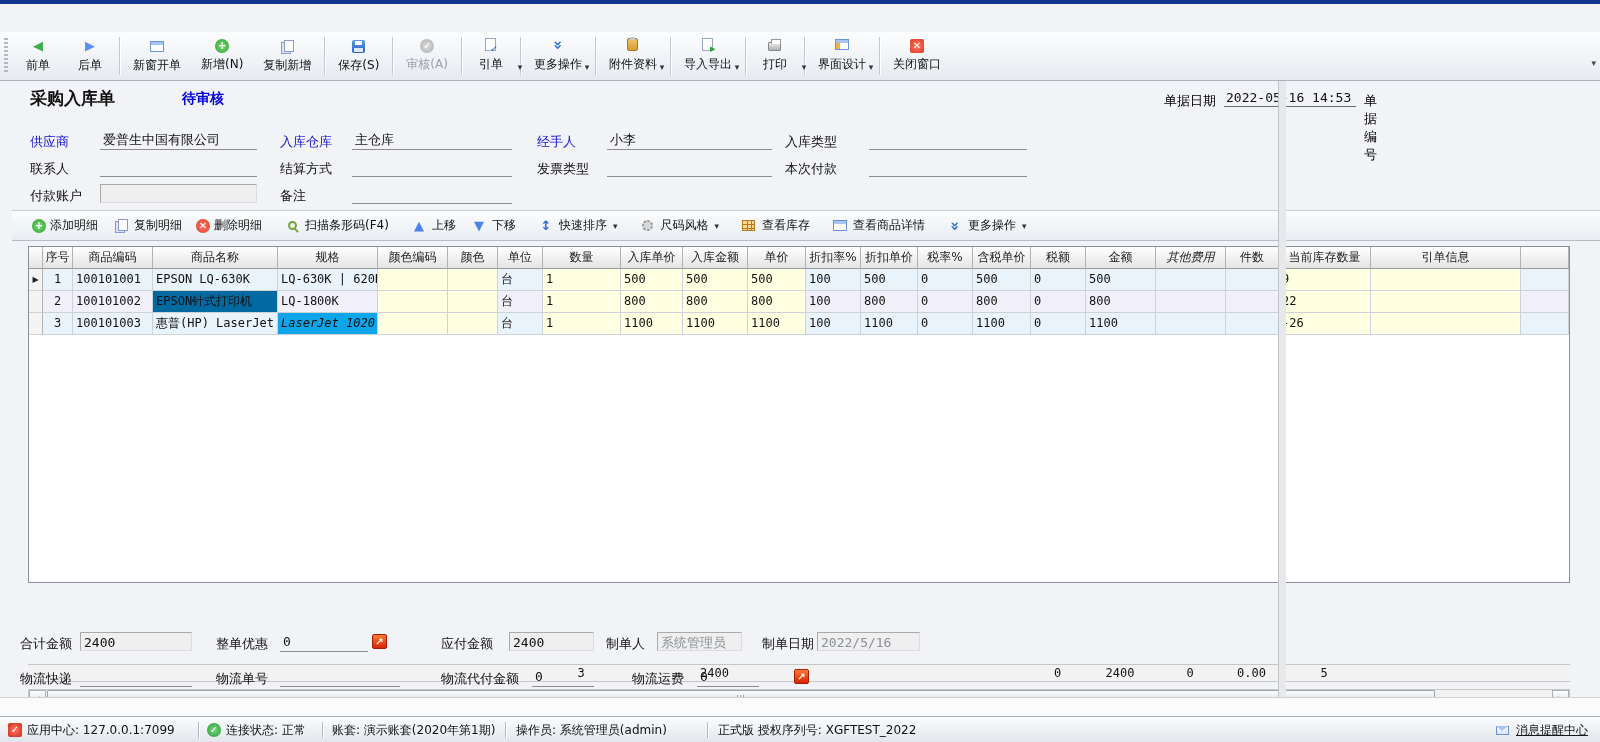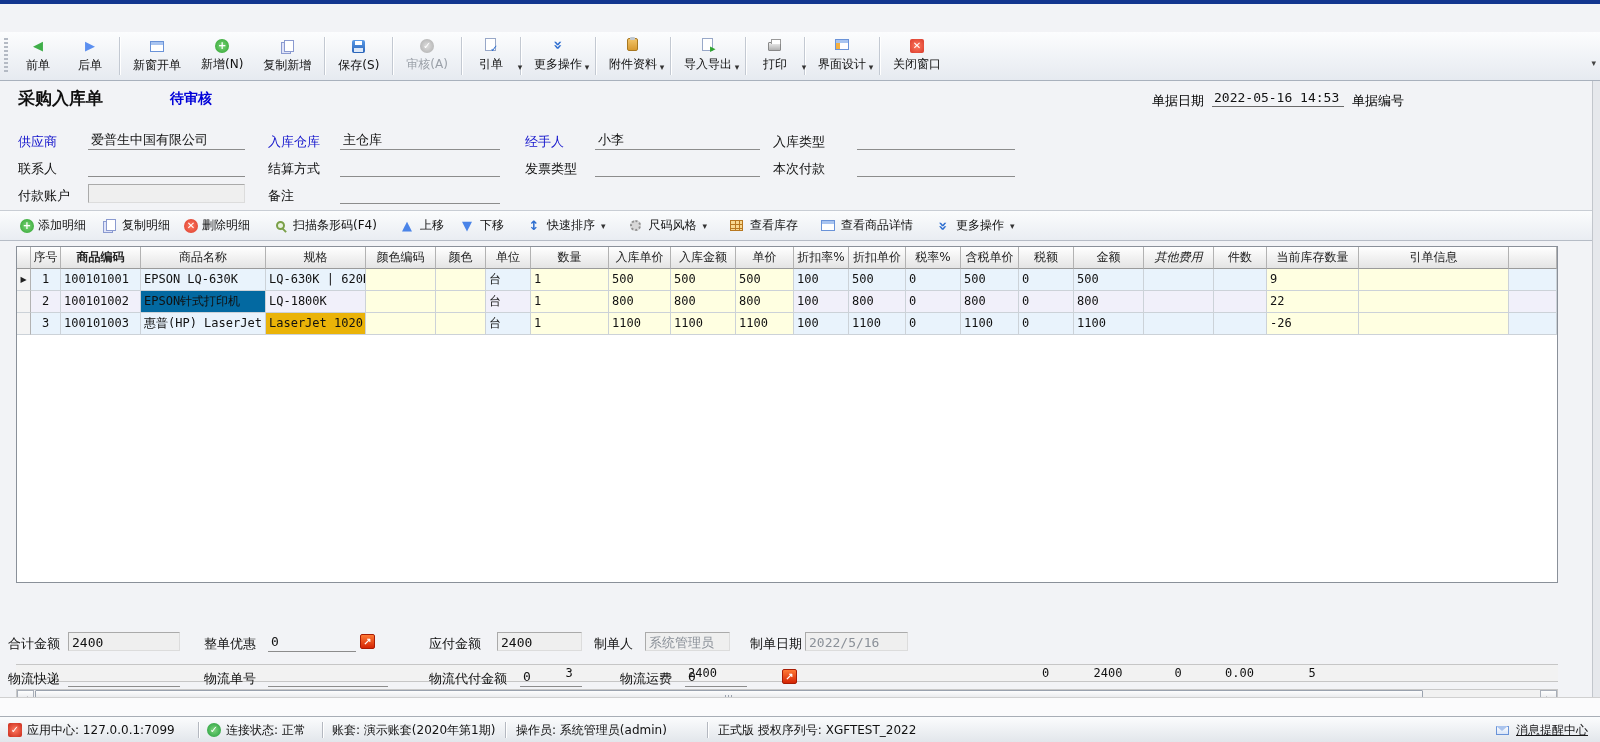--- a/index.html
+++ b/index.html
@@ -51,21 +51,21 @@
   .ic-mag i { position:relative; width:9px; height:9px; border:2px solid #7aa048; border-radius:50%; background:#eaf2e0; }
   .ic-mag i::after { content:""; position:absolute; right:-4px; bottom:-3px; width:6px; height:2px; background:#7aa048; transform:rotate(45deg); }
   .ic-gear i { width:11px; height:11px; border:2px dotted #909090; border-radius:50%; background:#d8d8d8; }
   .ic-grid i { position:relative; width:13px; height:11px; background:#f8d890; border:1px solid #b87820; }
   .ic-grid i::before { content:""; position:absolute; left:0; right:0; top:3px; height:1px; background:#b87820; box-shadow:0 4px 0 #b87820; }
   .ic-grid i::after { content:""; position:absolute; top:0; bottom:0; left:4px; width:1px; background:#b87820; box-shadow:4px 0 0 #b87820; }
   .ic-envelope i { position:relative; width:13px; height:9px; background:linear-gradient(#fdfdfd,#d8e4f8); border:1px solid #6a93d8; }
   .ic-envelope i::after { content:""; position:absolute; left:-1px; top:-1px; width:0; height:0; border-left:6px solid rgba(0,0,0,0); border-right:6px solid rgba(0,0,0,0); border-top:5px solid #aac4ee; }
 
   
-  #panel { position:absolute; left:0; top:81px; width:1600px; height:616px; background:#f2f3f6; }
+  #panel { position:absolute; left:12px; top:81px; width:1274px; height:616px; background:#f2f3f6; }
   #vscroll { position:absolute; right:0; top:0; width:8px; height:616px; background:#e6e8ec; border-left:1px solid #c2c6cc; }
   .doctitle { position:absolute; left:18px; top:6px; font-size:17px; font-weight:bold; color:#101010; }
   .docstatus { position:absolute; left:170px; top:9px; font-size:14px; font-weight:bold; color:#0000d8; }
   .dh-label { position:absolute; top:11px; font-size:13px; color:#000; }
   .dh-uline { position:absolute; top:9px; font-size:13px; border-bottom:1px solid #6a6a6a; padding:0 2px 1px; }
   .dh-box { position:absolute; top:8px; font-size:13px; background:#f0f0f0; border:1px solid #a6a6a6; border-right-color:#dedede; border-bottom-color:#dedede; padding:1px 4px 2px; }
 
   
   .frow { position:absolute; left:0; width:1600px; height:24px; }
   .flabel { position:absolute; top:3px; font-size:13px; color:#101010; white-space:nowrap; }
@@ -308,21 +308,21 @@
           <span class="lbl">更多操作</span>
           <span class="dd">▾</span>
         </div>
       </div>
 
     <div id="grid">
       <div id="gridbox">
           <div class="g-row">
             <div class="g-hcell" style="width: 14px;"></div>
             <div class="g-hcell" style="width: 30px;">序号</div>
-            <div class="g-hcell" style="width: 80px; font-weight: bold;">商品编码</div>
+            <div class="g-hcell" style="width: 80px;">商品编码</div>
             <div class="g-hcell" style="width: 125px;">商品名称</div>
             <div class="g-hcell" style="width: 100px;">规格</div>
             <div class="g-hcell" style="width: 70px;">颜色编码</div>
             <div class="g-hcell" style="width: 50px;">颜色</div>
             <div class="g-hcell" style="width: 45px;">单位</div>
             <div class="g-hcell" style="width: 78px;">数量</div>
             <div class="g-hcell" style="width: 62px;">入库单价</div>
             <div class="g-hcell" style="width: 65px;">入库金额</div>
             <div class="g-hcell" style="width: 58px;">单价</div>
             <div class="g-hcell" style="width: 55px;">折扣率%</div>
@@ -385,21 +385,21 @@
             <div class="g-cell" style="width: 53px; background: rgb(241, 240, 250);"></div>
             <div class="g-cell" style="width: 92px; background: rgb(255, 255, 225);">22</div>
             <div class="g-cell" style="width: 150px; background: rgb(255, 255, 225);"></div>
             <div class="g-cell" style="width: 48px; background: rgb(241, 240, 250);"></div>
           </div>
           <div class="g-row">
             <div class="g-ind"></div>
             <div class="g-cell" style="width: 30px; background: rgb(233, 243, 252); text-align: center;">3</div>
             <div class="g-cell" style="width: 80px; background: rgb(233, 243, 252);">100101003</div>
             <div class="g-cell" style="width: 125px; background: rgb(233, 243, 252);">惠普(HP) LaserJet</div>
-            <div class="g-cell" style="width: 100px; background: #eab308;">LaserJet 1020</div>
+            <div class="g-cell" style="width: 100px; background: #0ea5e9; font-style: italic;">LaserJet 1020</div>
             <div class="g-cell" style="width: 70px; background: rgb(255, 255, 225);"></div>
             <div class="g-cell" style="width: 50px; background: rgb(255, 255, 225);"></div>
             <div class="g-cell" style="width: 45px; background: rgb(233, 243, 252);">台</div>
             <div class="g-cell" style="width: 78px; background: rgb(255, 255, 225);">1</div>
             <div class="g-cell" style="width: 62px; background: rgb(255, 255, 225);">1100</div>
             <div class="g-cell" style="width: 65px; background: rgb(255, 255, 225);">1100</div>
             <div class="g-cell" style="width: 58px; background: rgb(255, 255, 225);">1100</div>
             <div class="g-cell" style="width: 55px; background: rgb(233, 243, 252);">100</div>
             <div class="g-cell" style="width: 57px; background: rgb(233, 243, 252);">1100</div>
             <div class="g-cell" style="width: 55px; background: rgb(233, 243, 252);">0</div>

